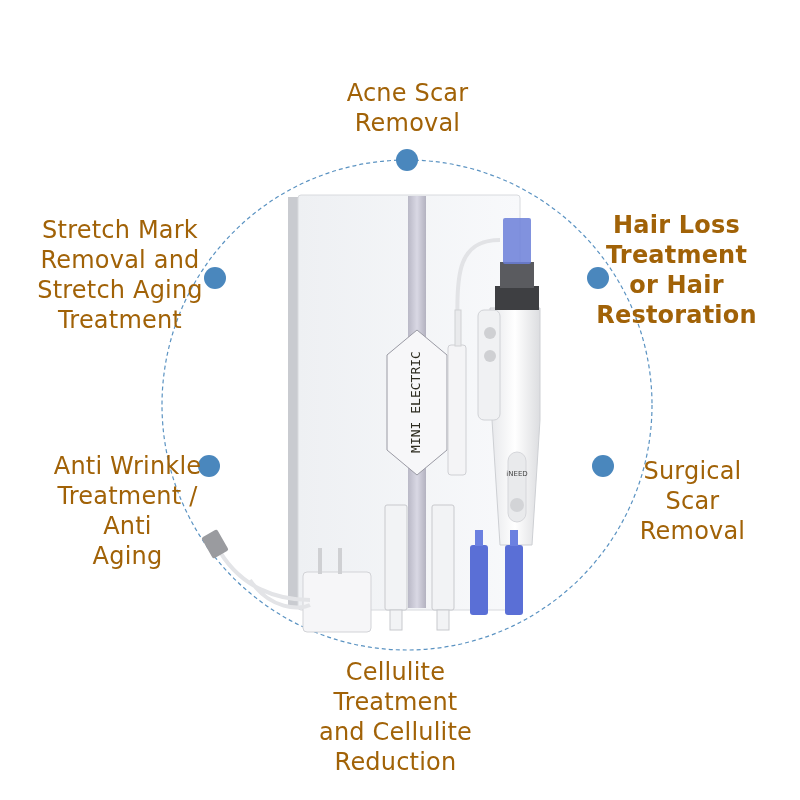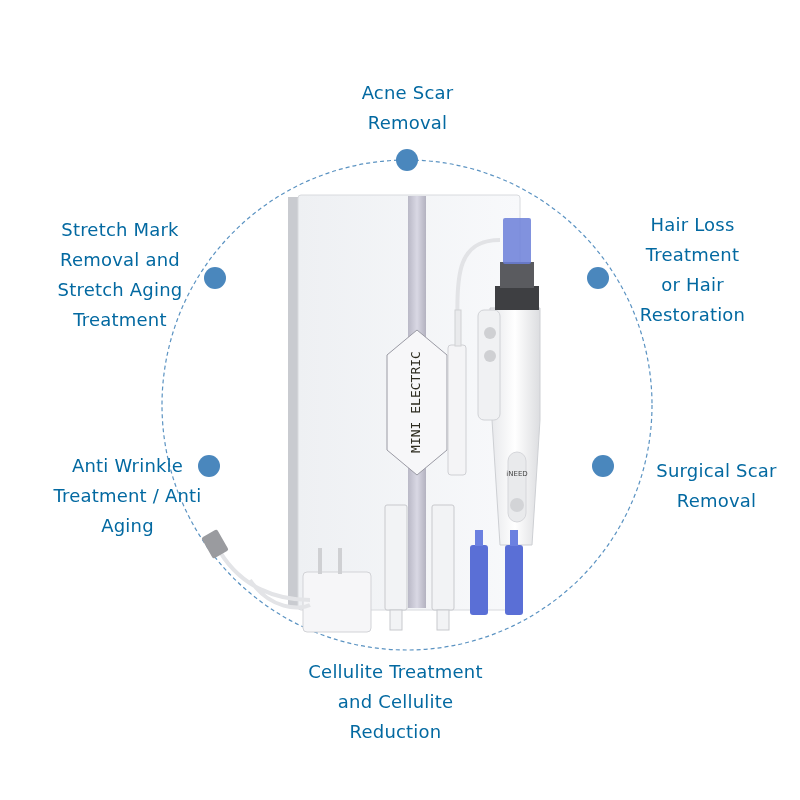--- a/index.html
+++ b/index.html
@@ -1,17 +1,17 @@
 <!DOCTYPE html>
 <html><head>
 <meta charset="utf-8">
 <style>
   html, body { margin:0; padding:0; background:#ffffff; }
   body { width:800px; height:800px; position:relative; overflow:hidden; font-family:"DejaVu Sans", sans-serif; }
-  .label { position:absolute; text-align:center; font-size:18px; line-height:30px; color:#0369a1; letter-spacing:0.2px; white-space:pre-line; }
+  .label { position:absolute; text-align:center; font-size:24px; line-height:30px; color:#a16207; letter-spacing:0.2px; white-space:pre-line; }
   .dot { position:absolute; width:22px; height:22px; border-radius:50%; background:#4a87bd; transform:translate(-11px,-11px); }
   svg { position:absolute; left:0; top:0; }
   .product { position:absolute; left:0; top:0; width:800px; height:800px; }
 </style>
 </head>
 <body>
 
 <svg width="800" height="800">
   <circle cx="407" cy="405" r="245" fill="none" stroke="#5b93c2" stroke-width="1.2" stroke-dasharray="4 3"></circle>
 </svg>
@@ -85,24 +85,24 @@
 <div class="dot" style="left:598px;top:278px;"></div>
 <div class="dot" style="left:209px;top:466px;"></div>
 <div class="dot" style="left:603px;top:466px;"></div>
 
 <div class="label" style="left:320px;top:78px;width:175px;">Acne Scar
 Removal</div>
 <div class="label" style="left:35px;top:215px;width:170px;">Stretch Mark
 Removal and
 Stretch Aging
  Treatment</div>
-<div class="label" style="left:610px;top:210px;width:165px;">Hair Loss
+<div class="label" style="left:594px;top:210px;width:165px;font-weight:bold;">Hair Loss
 Treatment
 or Hair
 Restoration</div>
 <div class="label" style="left:30px;top:451px;width:195px;">Anti Wrinkle
 Treatment / Anti
 Aging</div>
-<div class="label" style="left:639px;top:456px;width:155px;text-align:center;">Surgical Scar
+<div class="label" style="left:615px;top:456px;width:155px;text-align:center;">Surgical Scar
 Removal</div>
 <div class="label" style="left:288px;top:657px;width:215px;">Cellulite Treatment
 and Cellulite
 Reduction</div>
 
 </body></html>

